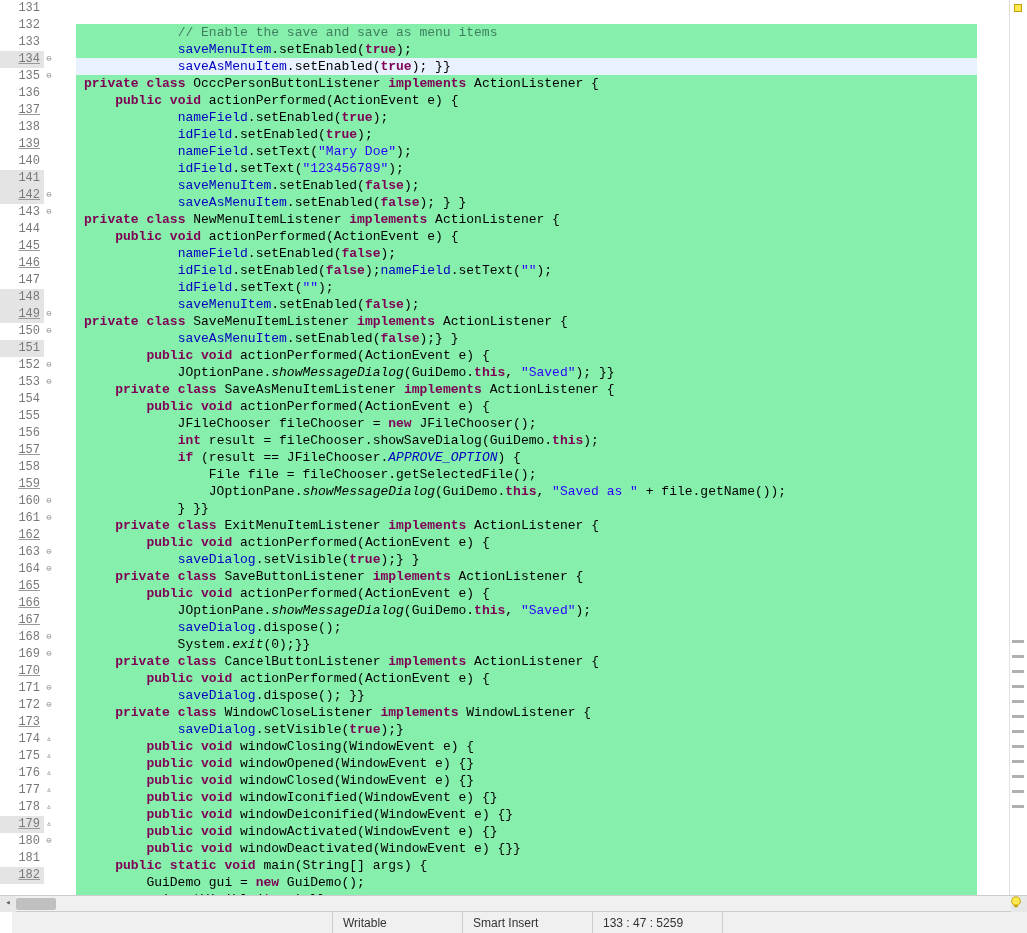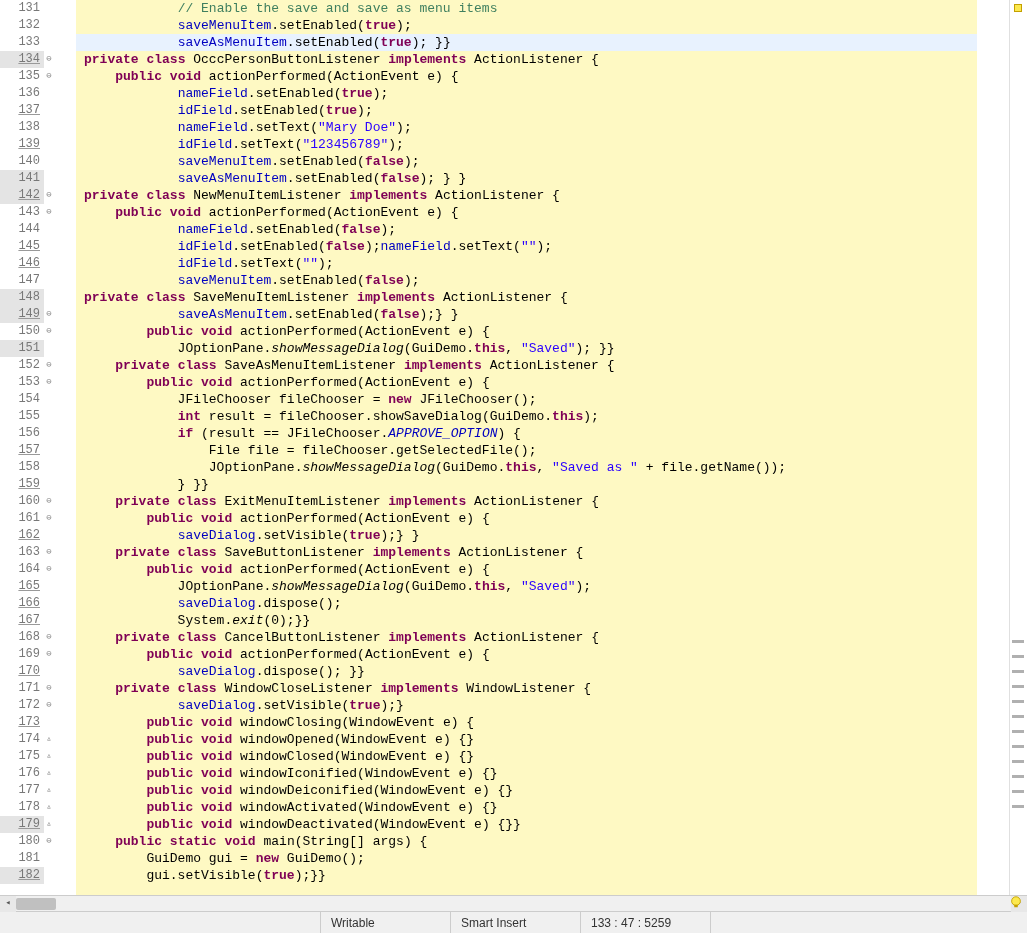--- a/index.html
+++ b/index.html
@@ -3,36 +3,36 @@
 <meta charset="utf-8">
 <style>
 * { margin: 0; padding: 0; box-sizing: border-box; }
 body { font-family: Consolas, 'Courier New', monospace; font-size: 13px; background: #fff; width: 1027px; height: 933px; overflow: hidden; position: relative; }
 .editor-area { display: flex; height: 895px; gap: 32px; }
 .gutter { width: 44px; background: #fff; border-right: 0px solid #ddd; flex-shrink: 0; }
 .gutter-line { height: 17px; line-height: 17px; text-align: right; padding-right: 4px; color: #787878; font-size: 12px; position: relative; }
 .gutter-line.hl { text-decoration: underline; text-decoration-color: #999; }
 .gutter-line.dark { background: #e4e4e4; }
 .fold-col { position: absolute; right: -10px; top: 0; width: 10px; height: 17px; text-align: center; font-size: 9px; color: #888; }
-.code-area { flex: 1; background: #fef9c3; overflow: hidden; position: relative; }
+.code-area { flex: 1; background: #86efac; overflow: hidden; position: relative; margin-top: 24px; }
 .code-line { height: 17px; line-height: 17px; white-space: pre; padding-left: 8px; }
 .code-line.current { background: #e8f2fe; }
 .kw { color: #7f0055; font-weight: bold; }
 .com { color: #3f7f5f; }
 .str { color: #2a00ff; }
 .fld { color: #0000c0; }
 .sfld { color: #0000c0; font-style: italic; }
 .smeth { font-style: italic; }
 .right-ruler { width: 18px; background: #fff; border-left: 1px solid #e0e0e0; position: relative; flex-shrink: 0; }
 .ruler-mark { position: absolute; left: 2px; width: 12px; height: 3px; background: #b0b0b0; }
 .ruler-warn { position: absolute; left: 4px; width: 8px; height: 8px; background: #fce94f; border: 1px solid #c4a000; }
 .hscroll { height: 16px; background: #f0f0f0; border-top: 1px solid #ccc; position: relative; }
 .hscroll-thumb { position: absolute; left: 16px; top: 2px; height: 12px; width: 40px; background: #c0c0c0; border-radius: 2px; }
 .hscroll-btn { position: absolute; top: 0; width: 16px; height: 16px; background: #e8e8e8; text-align: center; line-height: 14px; font-size: 9px; color: #555; }
-.status-bar { height: 22px; background: #f0f0f0; border-top: 1px solid #ccc; display: flex; align-items: center; font-family: 'Segoe UI', Tahoma, sans-serif; font-size: 12px; color: #333; }
+.status-bar { height: 22px; background: #f0f0f0; border-top: 1px solid #ccc; display: flex; align-items: center; font-family: 'Segoe UI', Tahoma, sans-serif; font-size: 12px; color: #333; margin-left: 12px; }
 .status-cell { padding: 0 10px; border-left: 1px solid #ccc; height: 100%; display: flex; align-items: center; }
 .status-cell.first { border-left: none; width: 320px; }
 .status-cell.w { width: 130px; }
 .bulb { position: absolute; right: 4px; bottom: 24px; width: 14px; height: 14px; }
 .bulb svg { width: 14px; height: 14px; }
 </style>
 </head>
 <body>
 
 <div class="editor-area">

